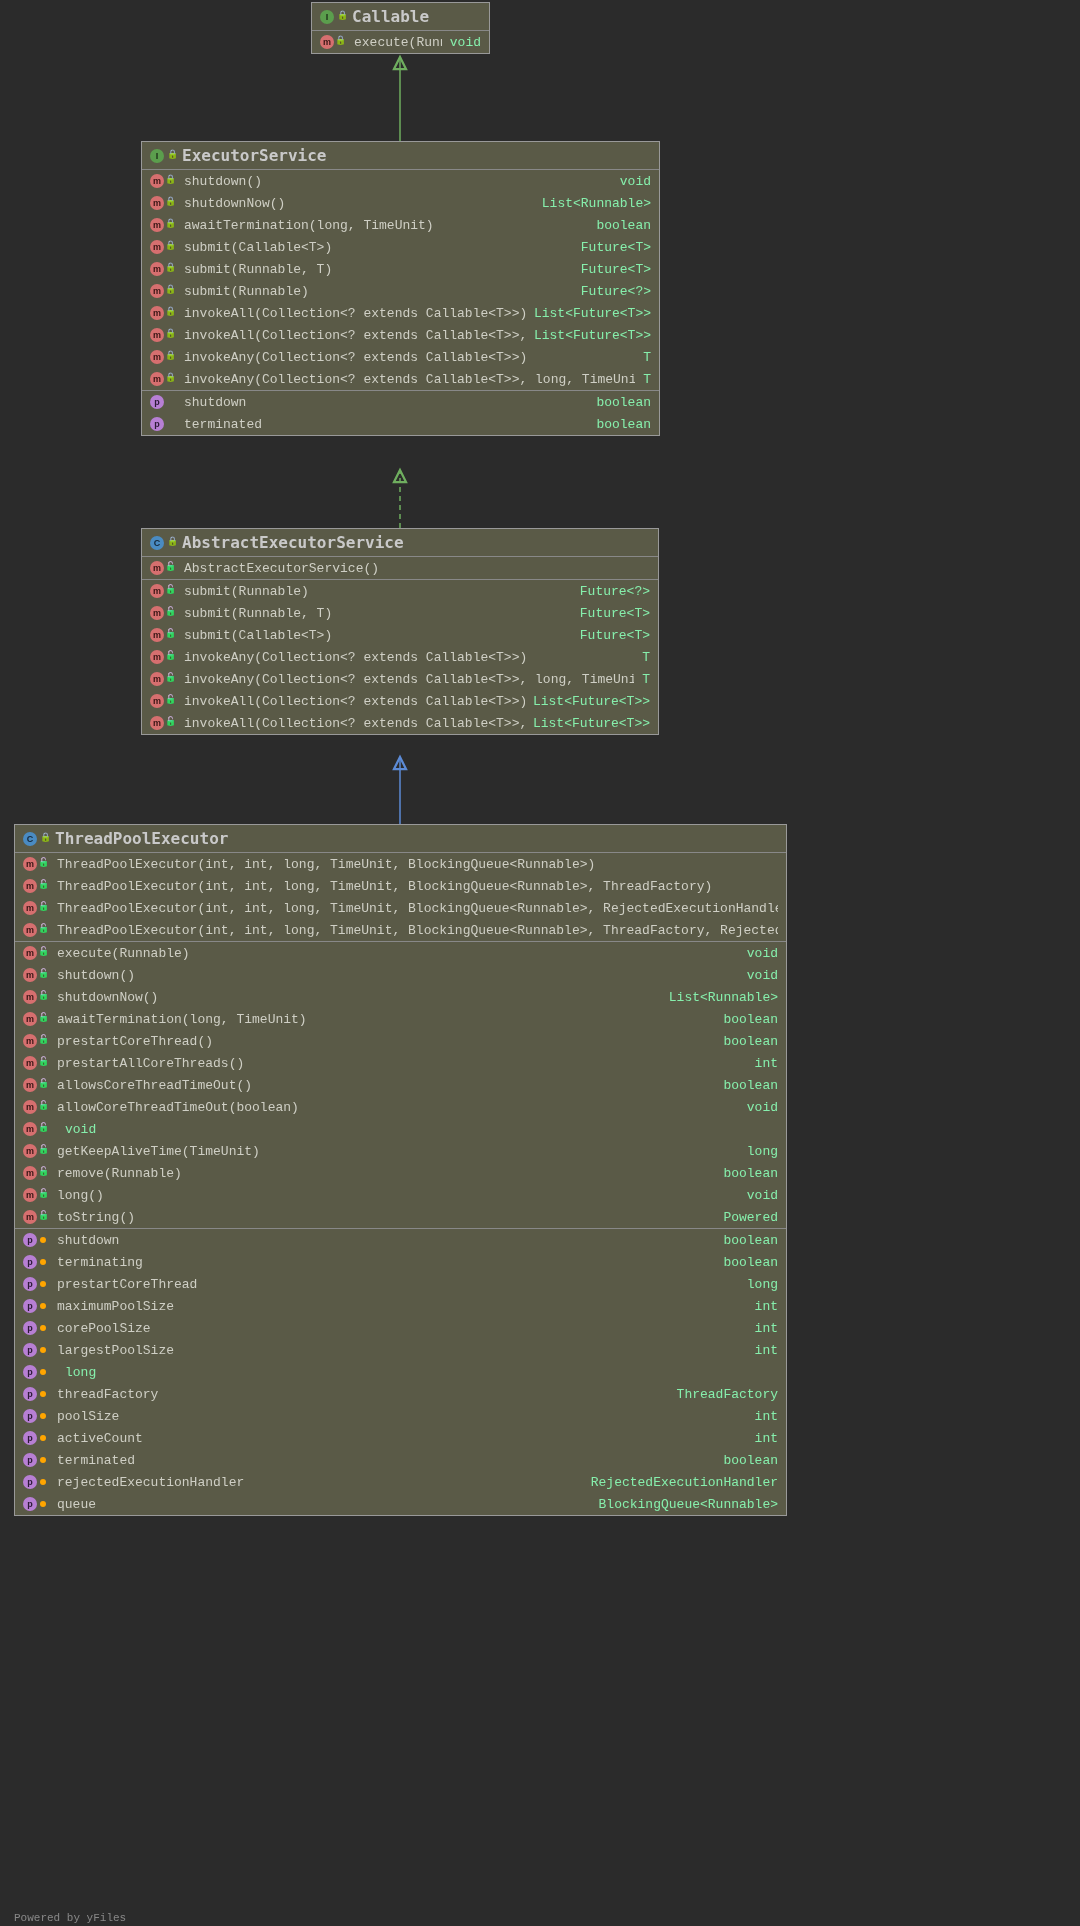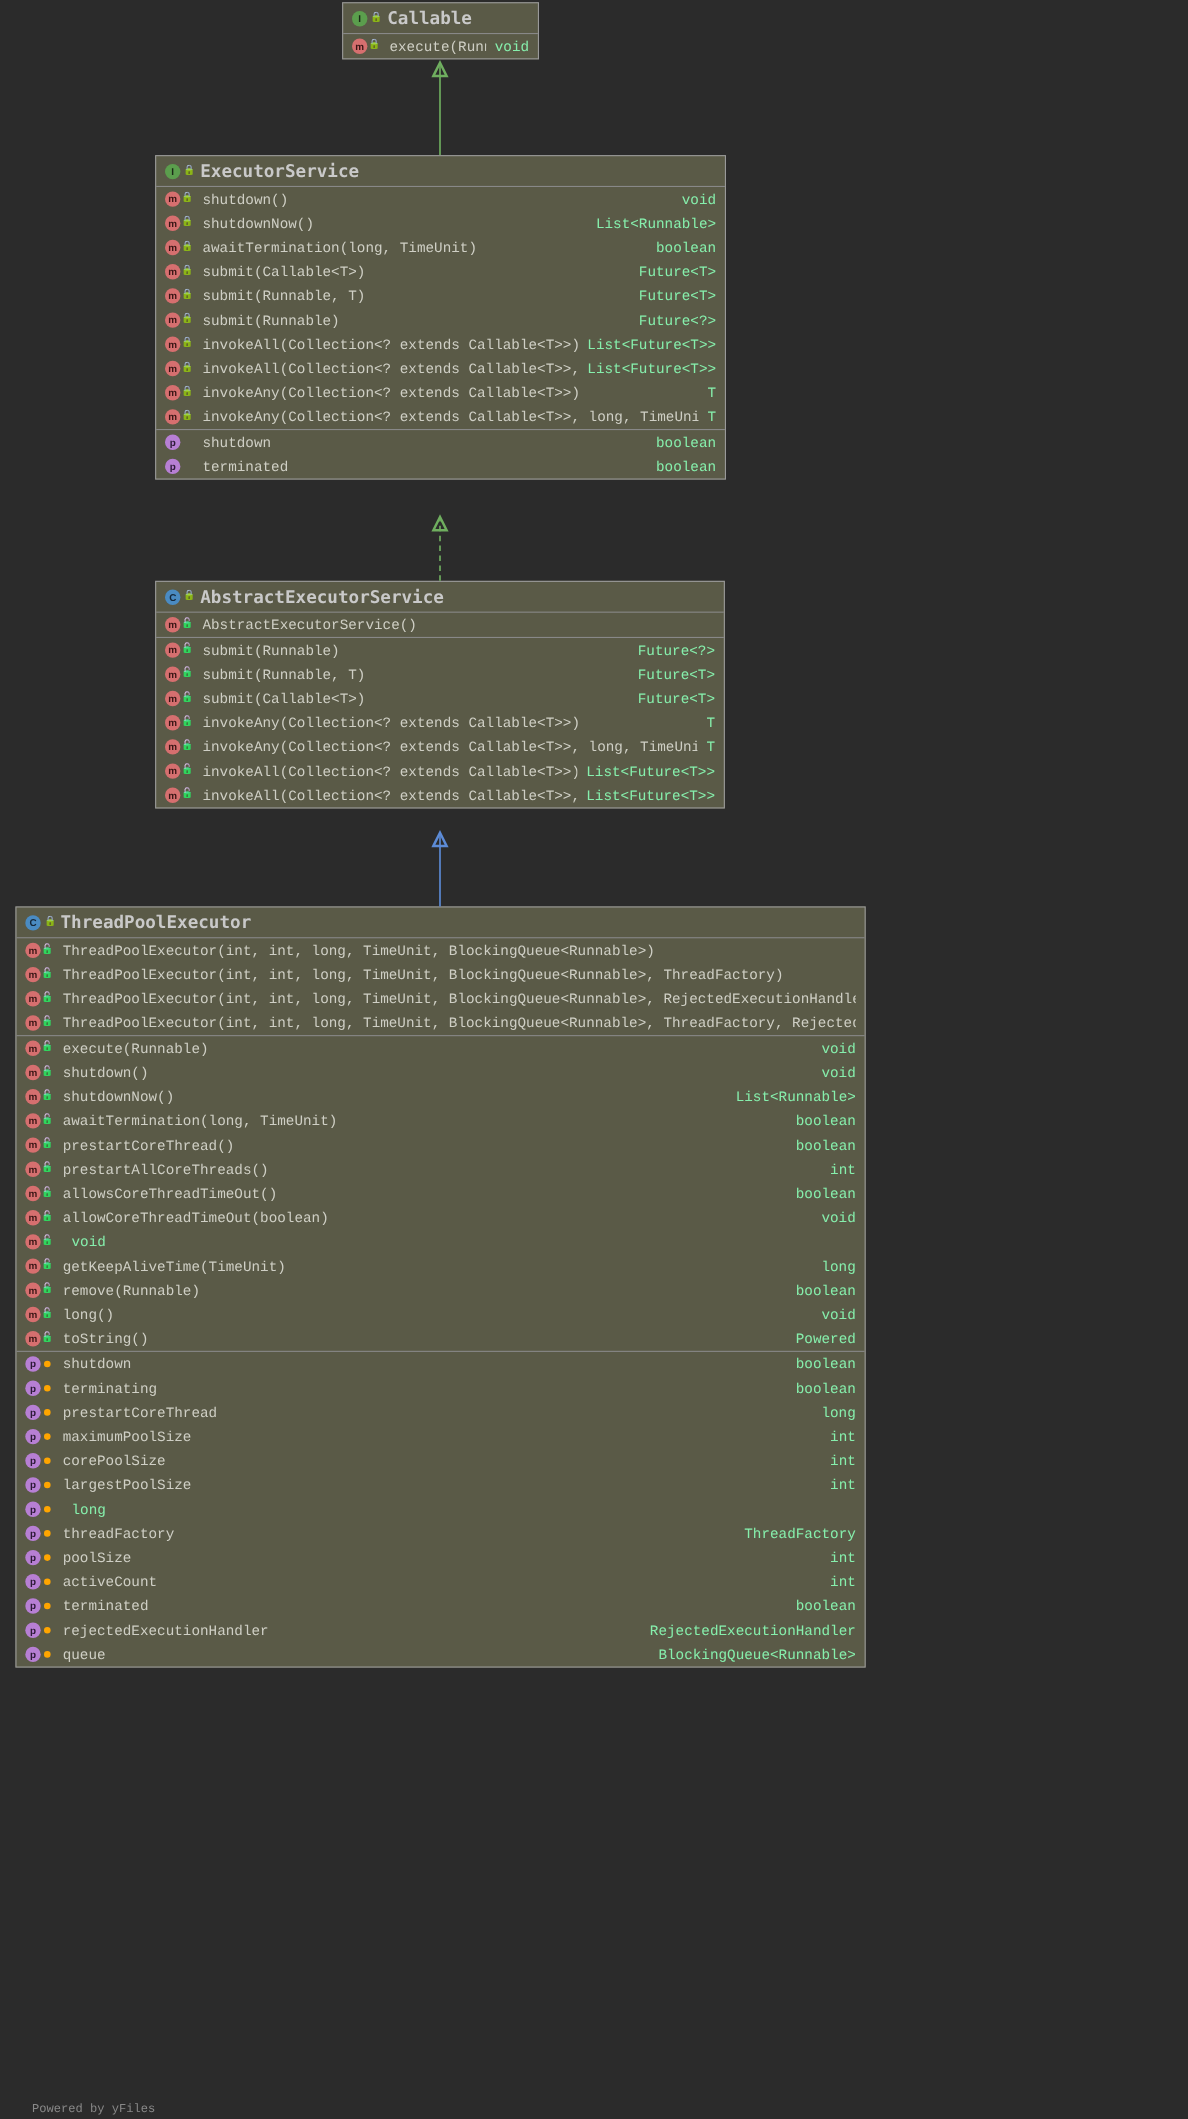--- a/index.html
+++ b/index.html
@@ -96,21 +96,21 @@
   }
   svg.arrows {
     position: absolute;
     top: 0; left: 0;
     width: 1080px; height: 1926px;
     pointer-events: none;
   }
   .footer {
     position: absolute;
     bottom: 2px;
-    left: 29px;
+    left: 14px;
     color: #888;
     font-size: 11px;
   }
 </style>
 </head>
 <body>
 
 <div id="box-executor" class="class-box" style="left: 311px; top: 2px; width: 179px;">
     <div class="class-title">
       <span class="badge badge-I">I</span>

